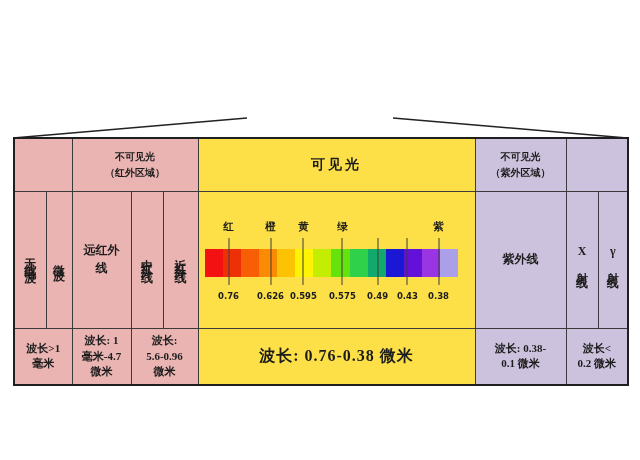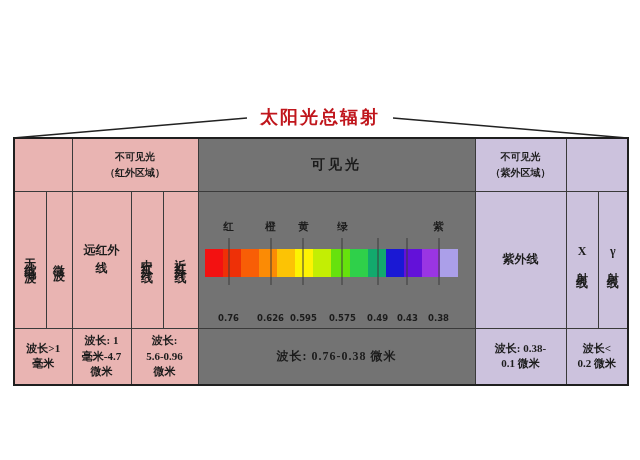--- a/index.html
+++ b/index.html
@@ -29,60 +29,58 @@
     border:1px solid var(--border);
     text-align:center;vertical-align:middle;
     font-weight:bold;color:var(--text);
     white-space:pre-line;padding:0;overflow:hidden;
   }
   tr.r1{height:53px;}
   tr.r2{height:100px;}
   tr.r3{height:57px;}
   .pink{background:var(--pink);}
   .purple{background:var(--purple);}
-  .white-bg{background:#737373;}
+  .white-bg{background:#fde047;}
   .hdr{font-size:10px;line-height:1.55;}
   .hdr-visible{font-size:14px;letter-spacing:3px;}
   .band{font-size:12px;line-height:1.45;}
   .vert{
     writing-mode:vertical-rl;text-orientation:upright;
     letter-spacing:4px;display:inline-block;line-height:1;
   }
   .wl{font-size:11px;line-height:1.4;}
-  .wl-visible{font-size:12px;letter-spacing:1px;}
+  .wl-visible{font-size:16px;letter-spacing:1px;}
   
   td.spectrum-td{vertical-align:top;}
   .spec-wrap{position:relative;width:253px;height:100px;margin-left:6px;}
   .spec-bar{position:absolute;left:0;top:39px;width:253px;height:28px;}
   .spec-label{
     position:absolute;top:10px;transform:translateX(-50%);
     font-size:10.5px;font-weight:bold;white-space:nowrap;
   }
   .spec-tick{
     position:absolute;top:28px;height:47px;width:1px;
     background:#3c3c3c;transform:translateX(-0.5px);
   }
   .spec-value{
     position:absolute;top:81px;transform:translateX(-50%);
     font-size:8.5px;font-weight:bold;white-space:nowrap;
     font-family:"DejaVu Sans","Liberation Sans",sans-serif;
-    margin-top:22px;
   }
 </style>
 </head>
 <body>
 
 <div class="stage">
 
   <svg class="roof-svg" width="640" height="460">
     <line x1="13" y1="138" x2="247" y2="118" stroke="#222" stroke-width="1.5"></line>
     <line x1="393" y1="118" x2="627" y2="138" stroke="#222" stroke-width="1.5"></line>
   </svg>
 
-  <div class="diagram-title">太阳光总辐射</div>
 
   <table class="grid">
     <colgroup>
       <col style="width:32px">
         <col style="width:26px">
         <col style="width:59px">
       <col style="width:32px">
         <col style="width:35px">
         <col style="width:277px">
       <col style="width:91px">

